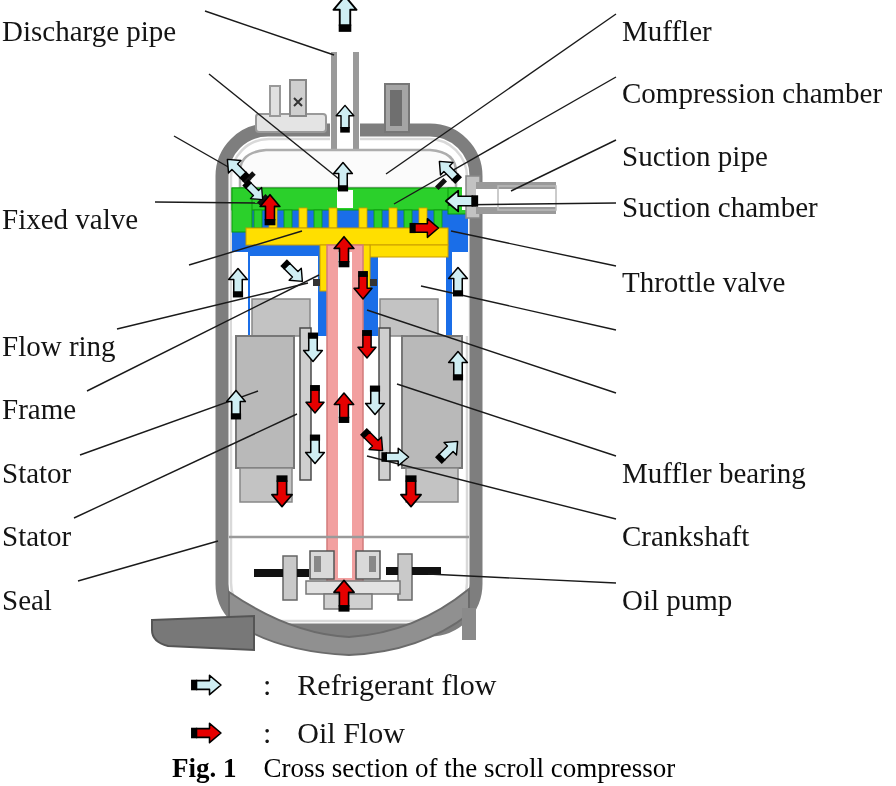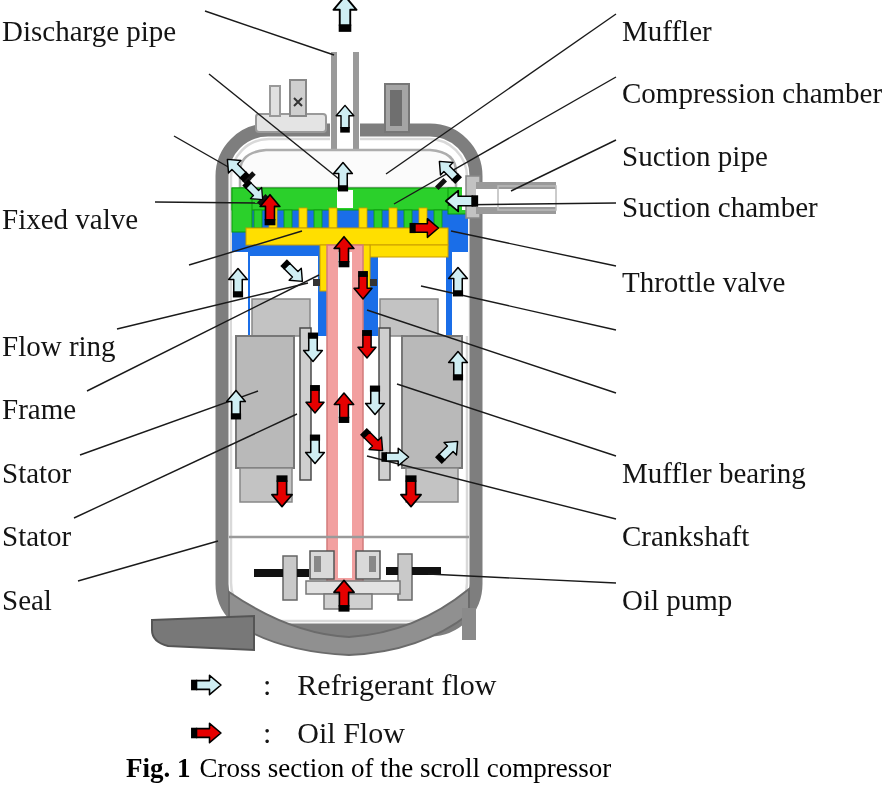--- a/index.html
+++ b/index.html
@@ -16,22 +16,22 @@
   .lbl-r{left:622px;}
   .legend-row{
     position:absolute;left:185px;display:flex;align-items:center;
     font-size:30px;color:#141414;white-space:nowrap;
   }
   .legend-row .colon{margin-left:32px;}
   .legend-row .lg-label{margin-left:26px;}
   .caption{
     position:absolute;left:126px;top:753px;font-size:27px;color:#000;white-space:nowrap;
   }
-  .caption .figno{font-weight:bold;}
-  .caption .figtext{margin-left:9px;}
+  .caption .figno{font-weight:bold;margin-left:46px;}
+  .caption .figtext{margin-left:27px;}
 </style>
 </head>
 <body>
 
 <div class="stage">
 
   <svg class="diagram" width="896" height="786" viewBox="0 0 896 786">
     <defs>
       <g id="arr">
         <path d="M0,-17 L11,-4 L5,-4 L5,11 L-5,11 L-5,-4 L-11,-4 Z" stroke="#000" stroke-width="1.8" stroke-linejoin="round"></path>

